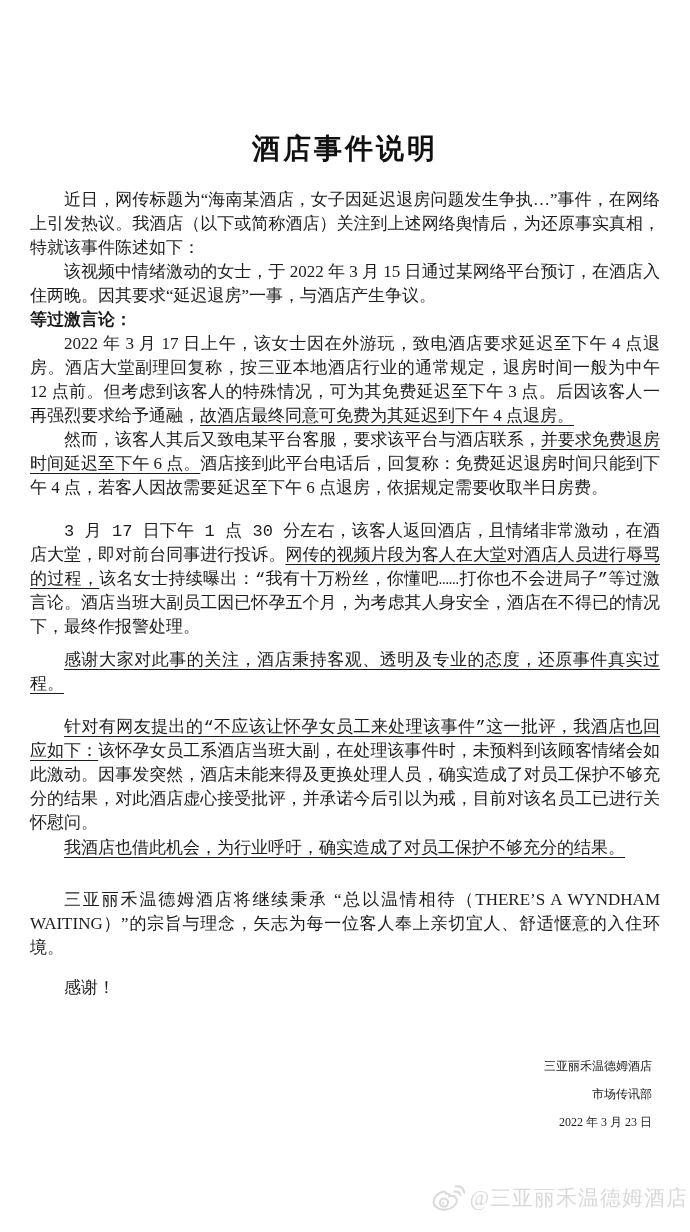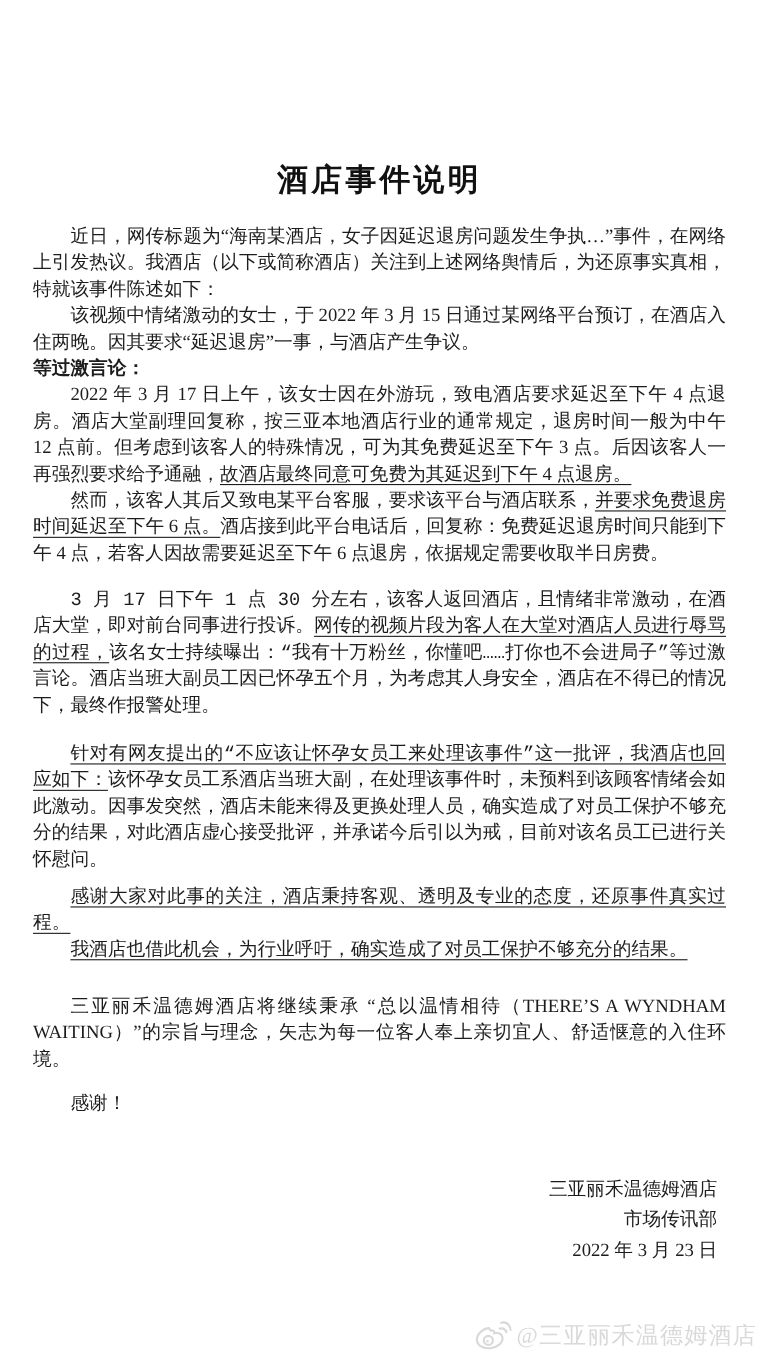--- a/index.html
+++ b/index.html
@@ -6,21 +6,21 @@
   .page{
     position:relative;
     width:690px;height:1232px;
     background:#ffffff;
     color:#1c1c1c;
     font-family:"Liberation Serif","DejaVu Serif",serif;
     overflow:hidden;
     box-sizing:border-box;
   }
   .doc-title{
-    margin:15px;
+    margin:0;
     padding-top:130px;
     text-align:center;
     font-size:28px;
     font-weight:bold;
     letter-spacing:3px;
     color:#111;
   }
   .doc-body{
     margin:20px 30px 0 30px;
     font-size:17px;
@@ -37,28 +37,28 @@
   .sp-l{margin-top:28px;}
   .u{
     text-decoration:underline;
     text-underline-offset:4px;
     text-decoration-thickness:1px;
   }
   .signature{
     margin-top:52px;
     padding-right:38px;
     text-align:right;
-    font-size:17px;
+    font-size:12px;
     line-height:28px;
   }
   .signature p{margin:0;}
   .watermark{
     position:absolute;
     right:2px;
-    bottom:4px;
+    bottom:20px;
     display:flex;
     align-items:center;
     gap:5px;
     color:#d9d9d9;
     font-size:21px;
     letter-spacing:1px;
     user-select:none;
   }
   .watermark svg{display:block;}
 </style>
@@ -69,22 +69,22 @@
 
   <h1 class="doc-title">酒店事件说明</h1>
 
   <div class="doc-body">
       <p class="para sp-none indent"><span>近日，网传标题为“海南某酒店，女子因延迟退房问题发生争执…”事件，在网络上引发热议。我酒店（以下或简称酒店）关注到上述网络舆情后，为还原事实真相，特就该事件陈述如下：</span></p>
       <p class="para sp-none indent"><span>该视频中情绪激动的女士，于 2022 年 3 月 15 日通过某网络平台预订，在酒店入住两晚。因其要求“延迟退房”一事，与酒店产生争议。</span></p>
       <p class="para sp-none bold"><span>等过激言论：</span></p>
       <p class="para sp-none indent"><span>2022 年 3 月 17 日上午，该女士因在外游玩，致电酒店要求延迟至下午 4 点退房。酒店大堂副理回复称，按三亚本地酒店行业的通常规定，退房时间一般为中午 12 点前。但考虑到该客人的特殊情况，可为其免费延迟至下午 3 点。后因该客人一再强烈要求给予通融，</span><span class="u">故酒店最终同意可免费为其延迟到下午 4 点退房。</span></p>
       <p class="para sp-none indent"><span>然而，该客人其后又致电某平台客服，要求该平台与酒店联系，</span><span class="u">并要求免费退房时间延迟至下午 6 点。</span><span>酒店接到此平台电话后，回复称：免费延迟退房时间只能到下午 4 点，若客人因故需要延迟至下午 6 点退房，依据规定需要收取半日房费。</span></p>
       <p class="para sp-m indent"><span>3 月 17 日下午 1 点 30 分左右，该客人返回酒店，且情绪非常激动，在酒店大堂，即对前台同事进行投诉。</span><span class="u">网传的视频片段为客人在大堂对酒店人员进行辱骂的过程，</span><span>该名女士持续曝出：“我有十万粉丝，你懂吧……打你也不会进局子”等过激言论。酒店当班大副员工因已怀孕五个月，为考虑其人身安全，酒店在不得已的情况下，最终作报警处理。</span></p>
+      <p class="para sp-xs indent"><span class="u">感谢大家对此事的关注，酒店秉持客观、透明及专业的态度，还原事件真实过程。</span></p>
       <p class="para sp-m indent"><span class="u">针对有网友提出的“不应该让怀孕女员工来处理该事件”这一批评，我酒店也回应如下：</span><span>该怀孕女员工系酒店当班大副，在处理该事件时，未预料到该顾客情绪会如此激动。因事发突然，酒店未能来得及更换处理人员，确实造成了对员工保护不够充分的结果，对此酒店虚心接受批评，并承诺今后引以为戒，目前对该名员工已进行关怀慰问。</span></p>
-      <p class="para sp-xs indent"><span class="u">感谢大家对此事的关注，酒店秉持客观、透明及专业的态度，还原事件真实过程。</span></p>
       <p class="para sp-none indent"><span class="u">我酒店也借此机会，为行业呼吁，确实造成了对员工保护不够充分的结果。</span></p>
       <p class="para sp-l indent"><span>三亚丽禾温德姆酒店将继续秉承 “总以温情相待（THERE’S A WYNDHAM WAITING）”的宗旨与理念，矢志为每一位客人奉上亲切宜人、舒适惬意的入住环境。</span></p>
       <p class="para sp-s indent"><span>感谢！</span></p>
     </div>
 
   <div class="signature">
       <p>三亚丽禾温德姆酒店</p>
       <p>市场传讯部</p>
       <p>2022 年 3 月 23 日</p>
     </div>

